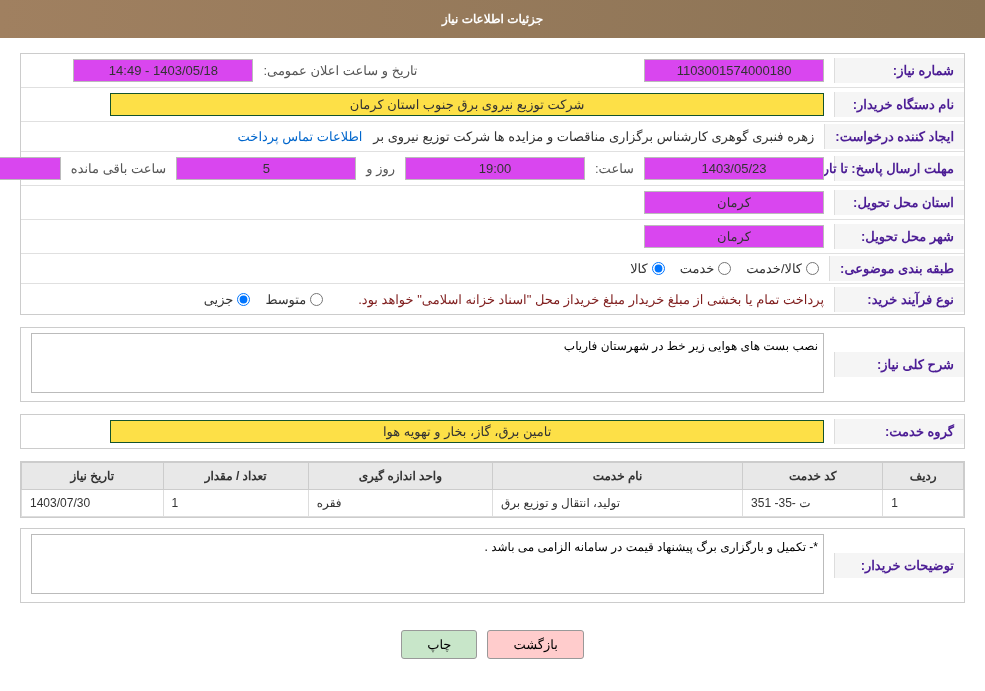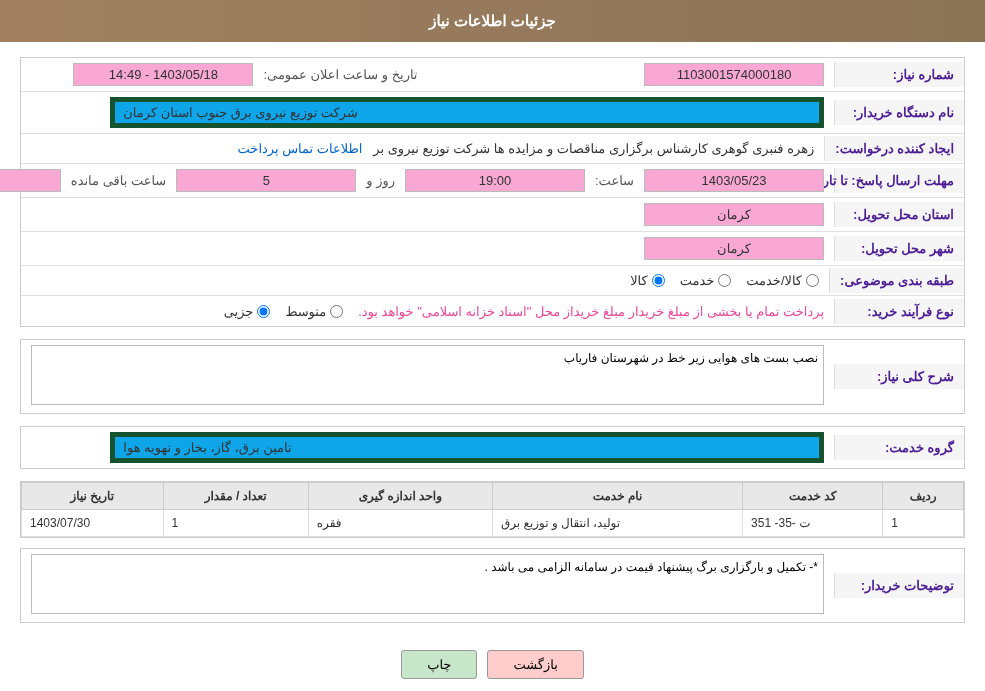--- a/index.html
+++ b/index.html
@@ -14,21 +14,21 @@
       max-width: 985px;
       margin: 0 auto;
       background: #fff;
       min-height: 691px;
     }
     .header-bar {
       background: linear-gradient(to left, #8b7355, #a08060);
       color: #fff;
       text-align: center;
       padding: 12px 20px;
-      font-size: 15px;
+      font-size: 12px;
       font-weight: bold;
     }
     .content-area {
       padding: 15px 20px;
     }
     .info-section {
       border: 1px solid #ccc;
       margin-bottom: 12px;
     }
     .info-row {
@@ -50,33 +50,33 @@
       border-left: 1px solid #ddd;
       white-space: nowrap;
     }
     .value-cell {
       padding: 5px 10px;
       flex: 1;
       text-align: right;
     }
     .value-box {
       border: 1px solid #bbb;
-      background: #f9a8d4;
+      background: #d946ef;
       padding: 3px 8px;
       display: inline-block;
       min-width: 180px;
       text-align: center;
     }
     .value-box-wide {
-      border: 5px solid #14532d;
-      background: #0ea5e9;
+      border: 1px solid #14532d;
+      background: #fde047;
       padding: 3px 8px;
       display: inline-block;
       width: 90%;
-      text-align: left;
+      text-align: center;
     }
     .row-with-label {
       display: flex;
       align-items: center;
       gap: 10px;
       padding: 5px 10px;
       flex: 1;
     }
     .inline-label {
       color: #555;
@@ -261,21 +261,21 @@
               <span>کالا</span>
             </div>
           </div>
         </div>
       </div>
 
       <div class="info-row">
         <div class="label-cell">نوع فرآیند خرید:</div>
         <div class="value-cell">
           <div class="radio-group">
-            <span style="color:#ec4899; ">پرداخت تمام یا بخشی از مبلغ خریدار مبلغ خریداز محل "اسناد خزانه اسلامی" خواهد بود.</span>
+            <span style="color:#7f1d1d; margin-left:20px;">پرداخت تمام یا بخشی از مبلغ خریدار مبلغ خریداز محل "اسناد خزانه اسلامی" خواهد بود.</span>
             <div class="radio-item">
               <input type="radio" name="purchase_type" style="">
               <span>متوسط</span>
             </div>
             <div class="radio-item">
               <input type="radio" name="purchase_type" checked="" style="">
               <span>جزیی</span>
             </div>
           </div>
         </div>

